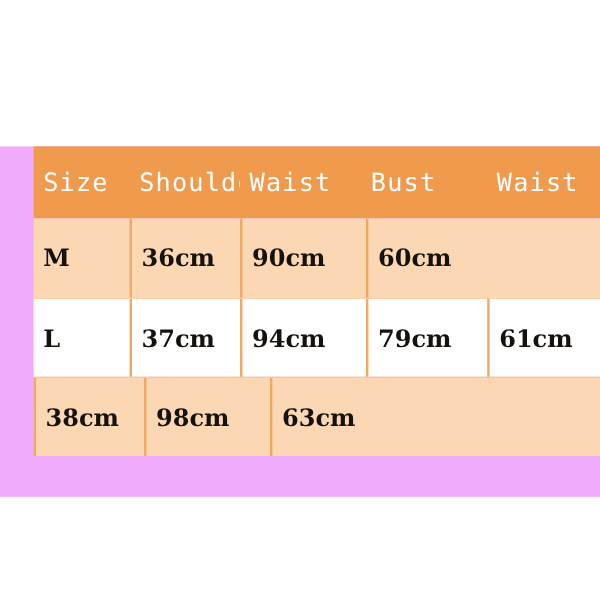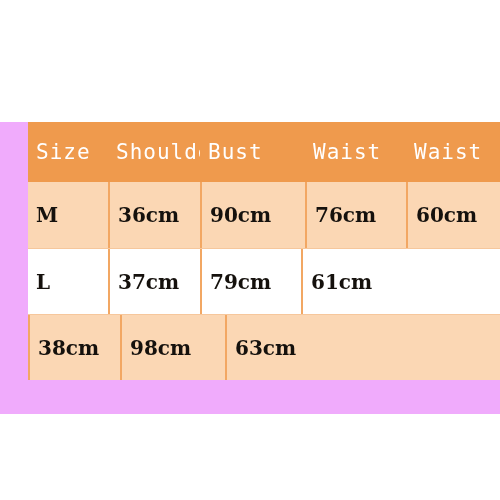--- a/index.html
+++ b/index.html
@@ -90,36 +90,36 @@
   }
 </style>
 </head>
 <body>
 
 <div id="size-chart">
 
   <div class="row header">
     <div class="cell col-0">Size</div>
     <div class="cell col-1">Shoulde</div>
+    <div class="cell col-3">Waist</div>
     <div class="cell col-2">Bust</div>
-    <div class="cell col-3">Waist</div>
     <div class="cell col-4">Waist</div>
   </div>
 
   <div class="row body shade-peach">
     <div class="cell col-0">M</div>
     <div class="cell col-1">36cm</div>
     <div class="cell col-2">90cm</div>
-    <div class="cell col-3">76cm</div>
     <div class="cell col-4">60cm</div>
   </div>
 
   <div class="row body shade-white">
     <div class="cell col-0">L</div>
     <div class="cell col-1">37cm</div>
+    <div class="cell col-2">94cm</div>
     <div class="cell col-3">79cm</div>
     <div class="cell col-4">61cm</div>
   </div>
 
   <div class="row body shade-peach">
     <div class="cell col-1">38cm</div>
     <div class="cell col-2">98cm</div>
     <div class="cell col-4">63cm</div>
   </div>
 

